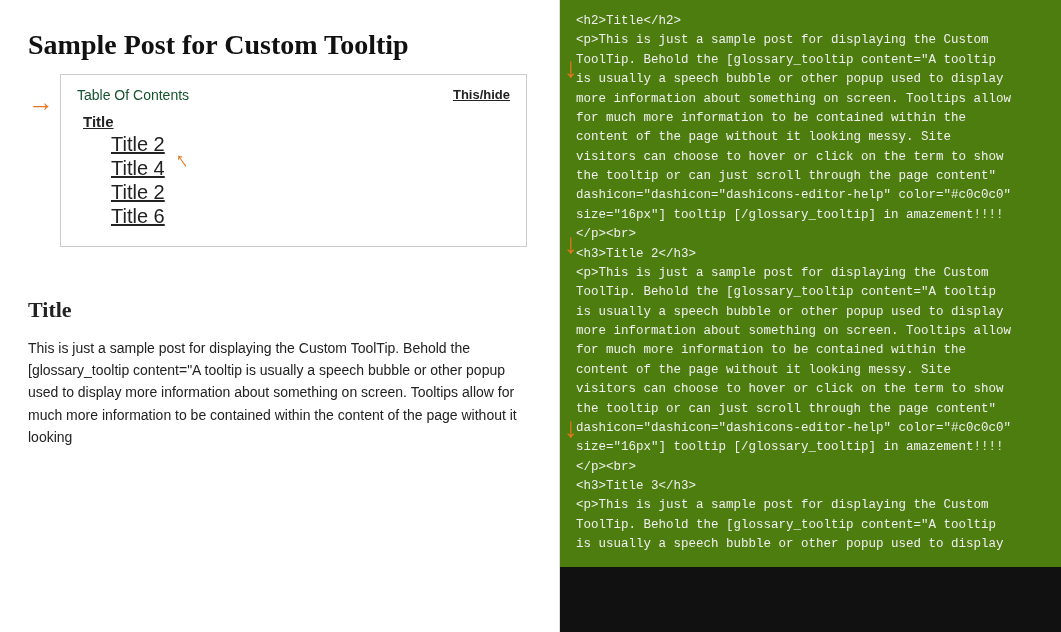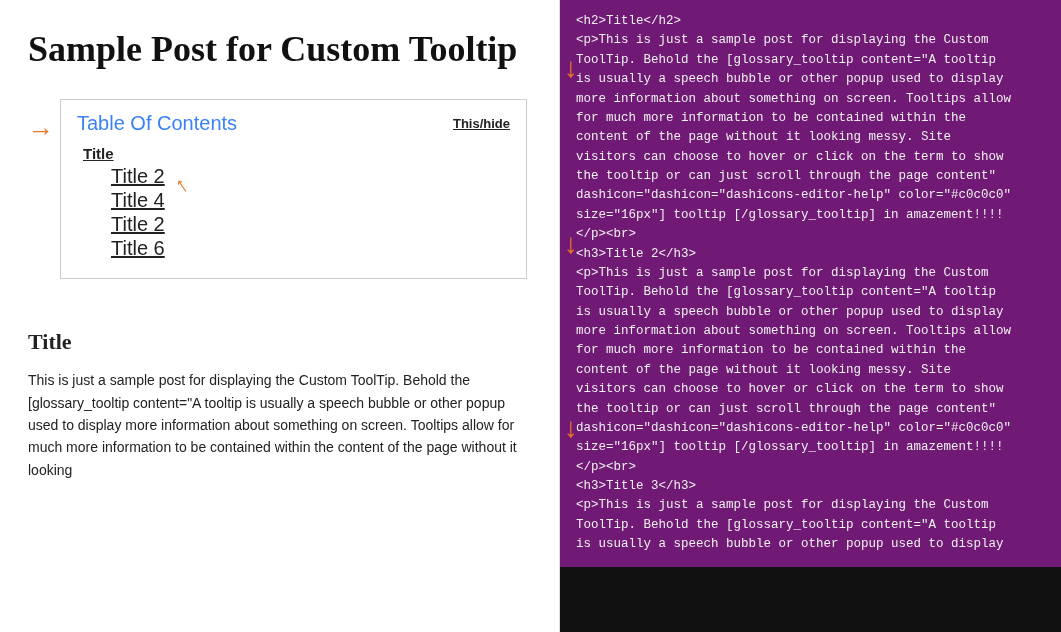--- a/index.html
+++ b/index.html
@@ -16,25 +16,25 @@
     
     .left-panel {
       width: 560px;
       min-width: 560px;
       padding: 28px 32px 28px 28px;
       overflow-y: auto;
       border-right: 1px solid #ddd;
     }
 
     .post-title {
-      font-size: 36px;
+      font-size: 28px;
       font-weight: 900;
       font-family: Georgia, serif;
       line-height: 1.2;
-      margin-bottom: 28px;
+      margin-bottom: 12px;
       color: #111;
     }
 
     .toc-container {
       border: 1px solid #ccc;
       padding: 12px 16px 16px 16px;
       margin-bottom: 30px;
       position: relative;
       display: inline-block;
       min-width: 320px;
@@ -42,23 +42,23 @@
     }
 
     .toc-header {
       display: flex;
       align-items: center;
       justify-content: space-between;
       margin-bottom: 10px;
     }
 
     .toc-title {
-      font-size: 20px;
-      font-family: Arial, sans-serif;
-      color: #3b82f6;
+      font-size: 14px;
+      font-family: Arial, sans-serif;
+      color: #14532d;
     }
 
     .show-hide-link {
       font-size: 13px;
       font-family: Arial, sans-serif;
       color: #222;
       text-decoration: underline;
       cursor: pointer;
       font-weight: bold;
     }
@@ -109,21 +109,21 @@
     .section-body {
       font-size: 14px;
       font-family: Arial, sans-serif;
       line-height: 1.6;
       color: #222;
     }
 
     
     .right-panel {
       flex: 1;
-      background: #701a75;
+      background: #4d7c0f;
       padding: 0;
       overflow-y: auto;
       position: relative;
     }
 
     .code-block {
       font-family: 'Courier New', Courier, monospace;
       font-size: 12.5px;
       color: #f0f0f0;
       white-space: pre-wrap;

